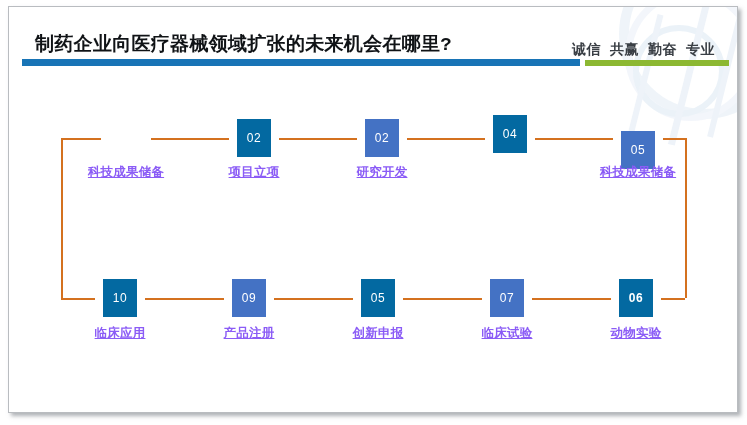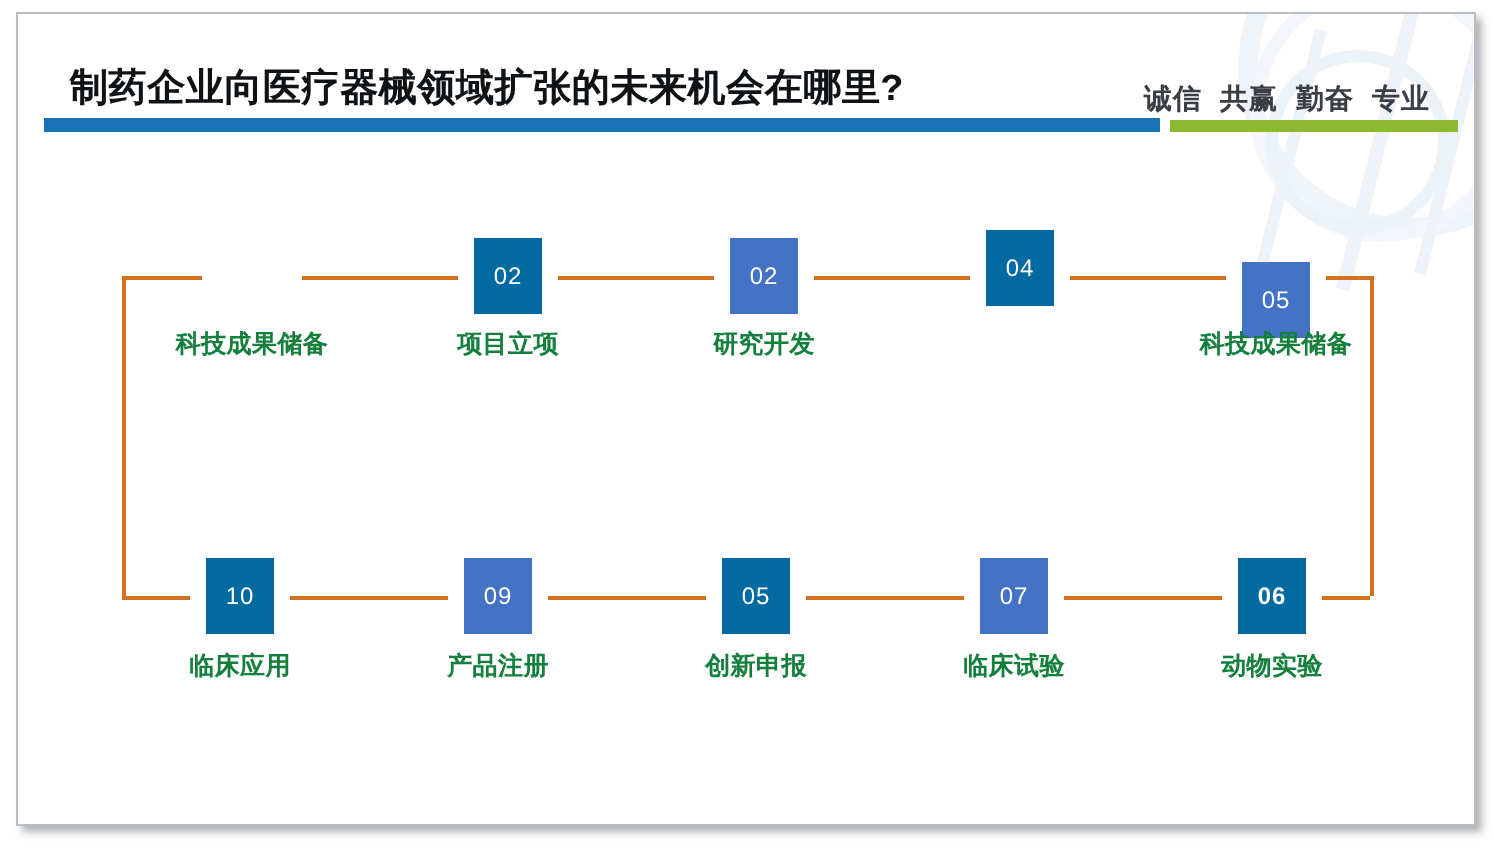--- a/index.html
+++ b/index.html
@@ -111,24 +111,25 @@
     justify-content: center;
     letter-spacing: 0.5px;
   }
   .node.blue  { background: #4472C4; }
   .node.green { background: #0369a1; }
 
   .node-label {
     position: absolute;
     font-size: 12.5px;
     font-weight: bold;
-    color: #15803d;
+    color: #8b5cf6;
     white-space: nowrap;
     transform: translateX(-50%);
     letter-spacing: 0.2px;
+    text-decoration: underline;
   }
 </style>
 </head>
 <body>
 
 <div id="slide">
 
   <div class="watermark" id="wm1"></div>
   <div class="watermark" id="wm2"></div>
   <div class="watermark" id="wm3"></div>

